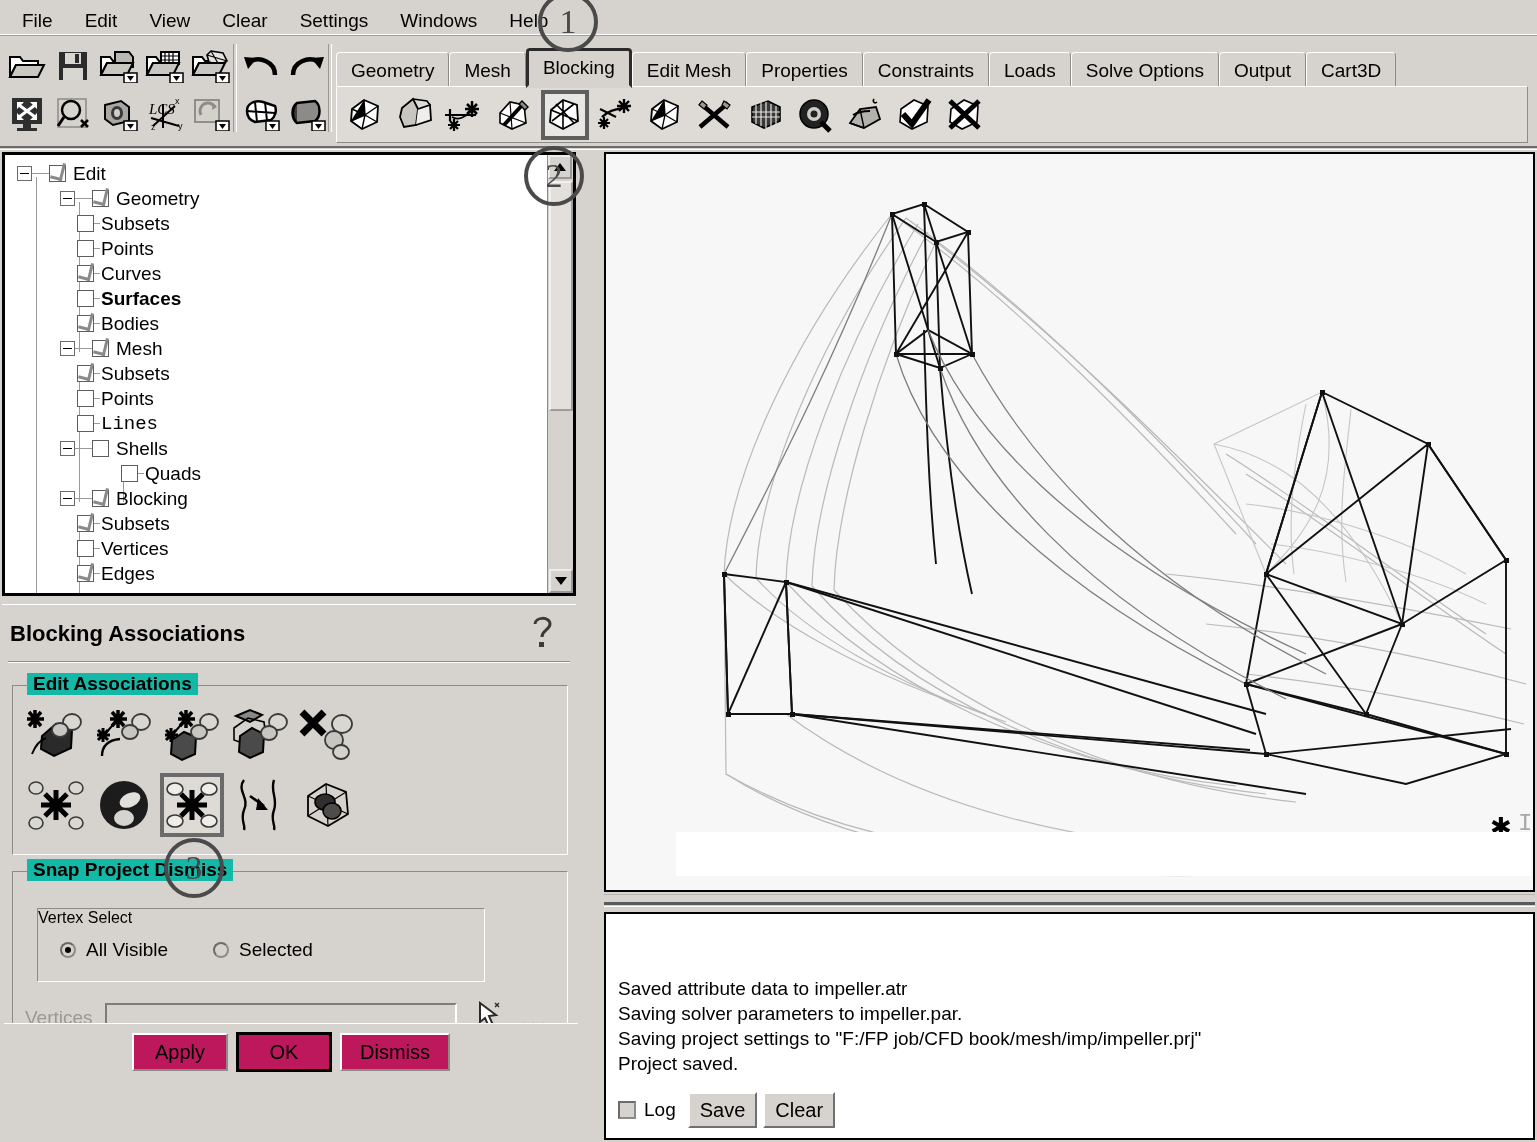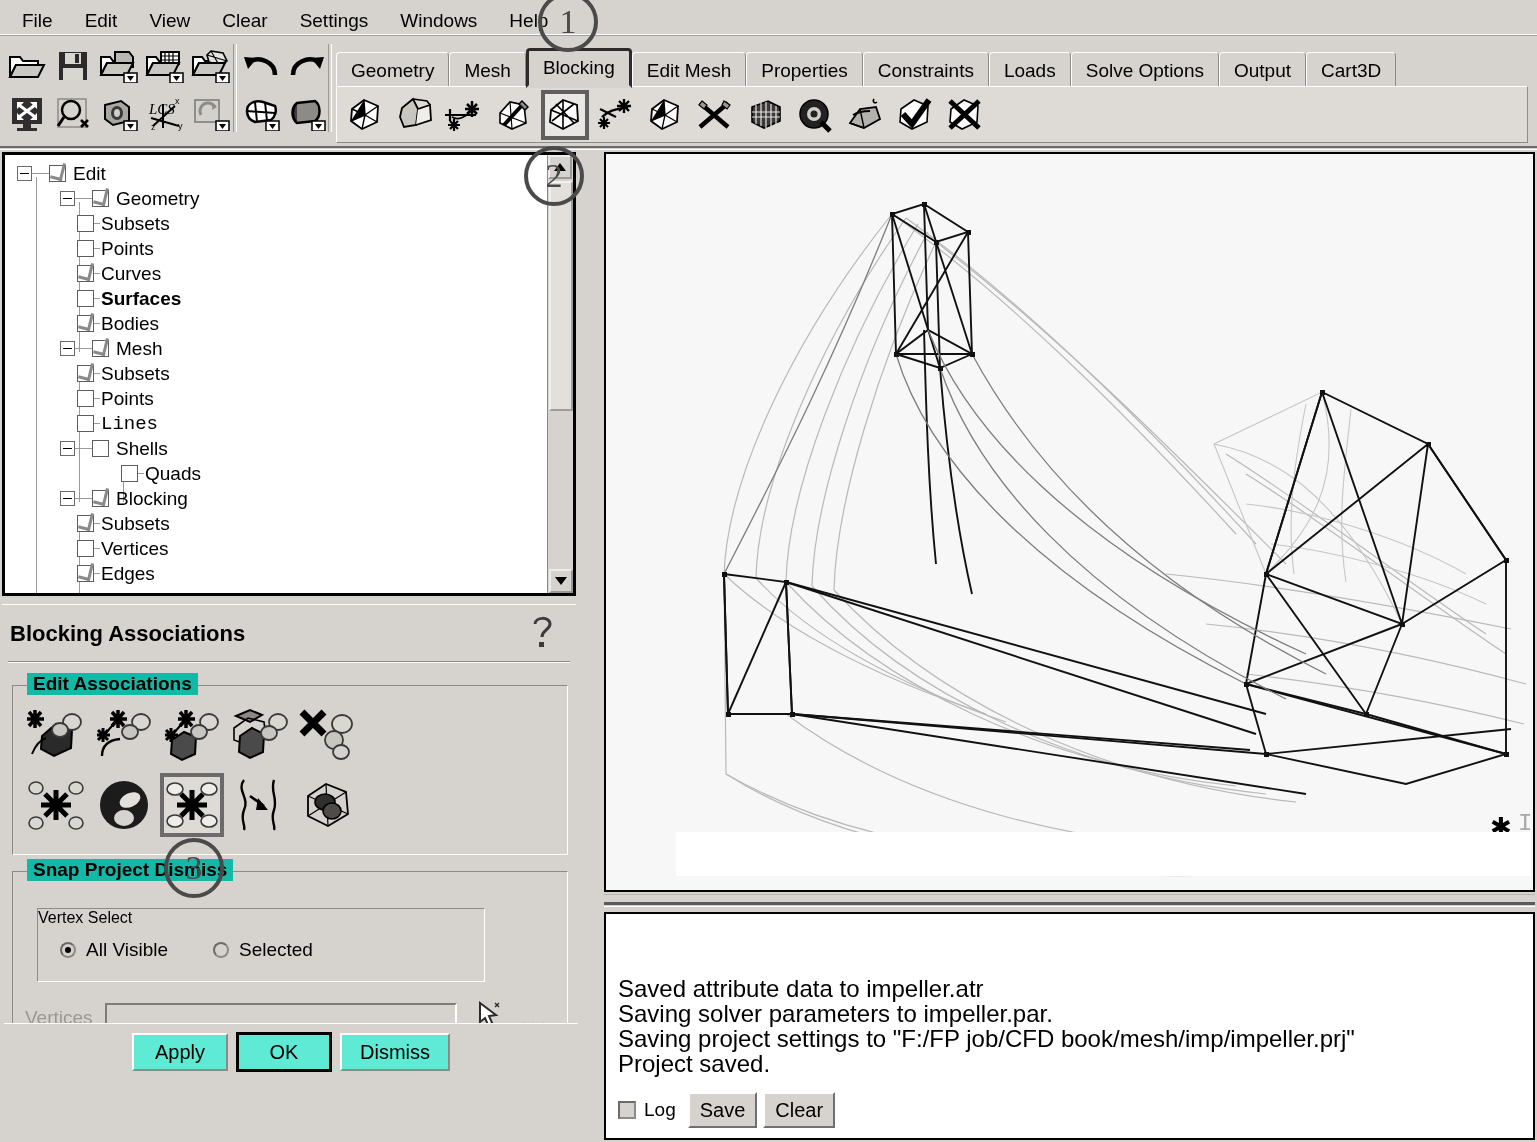--- a/index.html
+++ b/index.html
@@ -159,21 +159,21 @@
   .cbx{
     width:18px;height:18px;background:#d6d3ce;
     border:2px solid #8d8b87;border-top-color:#6d6b67;border-left-color:#6d6b67;
     box-sizing:border-box;margin-right:10px;flex:none;
   }
 
   
   #btnbar{position:absolute;left:2px;bottom:0;width:574px;height:58px;background:#d6d3ce;
     border-top:1px solid #fff;}
   .btn{
-    height:38px;min-width:96px;padding:0 18px;font-size:20px;background:#5eead4;
+    height:38px;min-width:96px;padding:0 18px;font-size:20px;background:#be185d;
     border:2px solid;border-color:#ffffff #8d8b87 #8d8b87 #ffffff;
     display:flex;align-items:center;justify-content:center;box-sizing:border-box;cursor:default;
   }
   .btn.def{border:3px solid #000;height:40px;}
 
   
   #viewport{
     position:absolute;left:604px;top:152px;width:931px;height:740px;
     background:#f7f7f7;border:2px solid #000;box-sizing:border-box;overflow:hidden;
   }
@@ -186,21 +186,21 @@
 
   #vp-gap{position:absolute;left:604px;top:894px;width:931px;height:4px;
     border-top:1px solid #b8b5b0;}
   #vp-sep{position:absolute;left:604px;top:902px;width:931px;height:5px;
     border-top:3px solid #5a5a5a;border-bottom:1px solid #fff;box-sizing:border-box;}
 
   #logpanel{
     position:absolute;left:604px;top:912px;width:931px;height:228px;
     background:#fff;border:2px solid #000;box-sizing:border-box;
   }
-  #logtext{position:absolute;left:12px;top:62px;font-size:24px;line-height:25px;color:#000;}
+  #logtext{position:absolute;left:12px;top:62px;font-size:19px;line-height:25px;color:#000;}
   #logctl{position:absolute;left:12px;bottom:10px;display:flex;align-items:center;}
   #logctl .cbx{margin-right:8px;}
   #logctl .lbl{font-size:19px;margin-right:12px;}
   .smbtn{
     height:36px;padding:0 10px;font-size:20px;background:#d6d3ce;
     border:2px solid;border-color:#ffffff #707070 #707070 #ffffff;
     display:flex;align-items:center;justify-content:center;margin-right:6px;box-sizing:border-box;
   }
 
   

